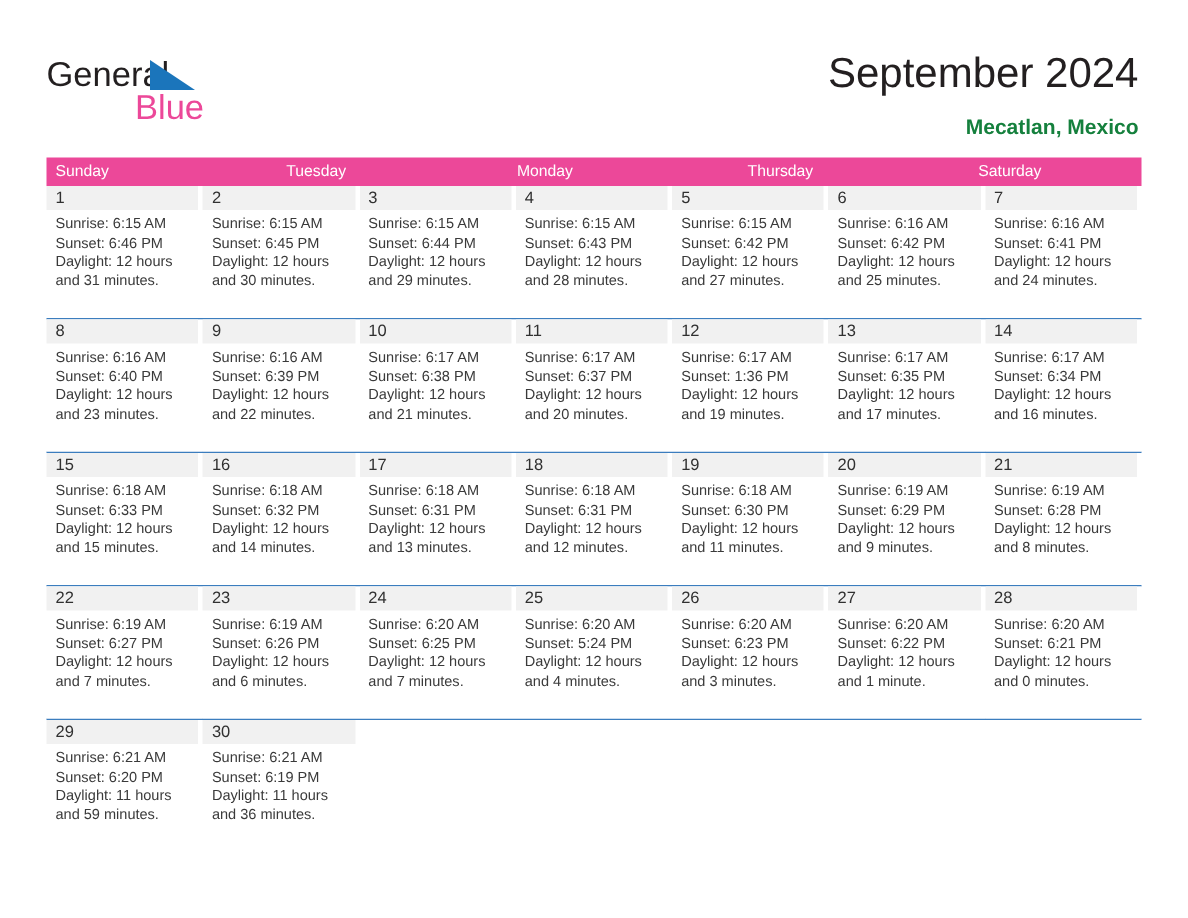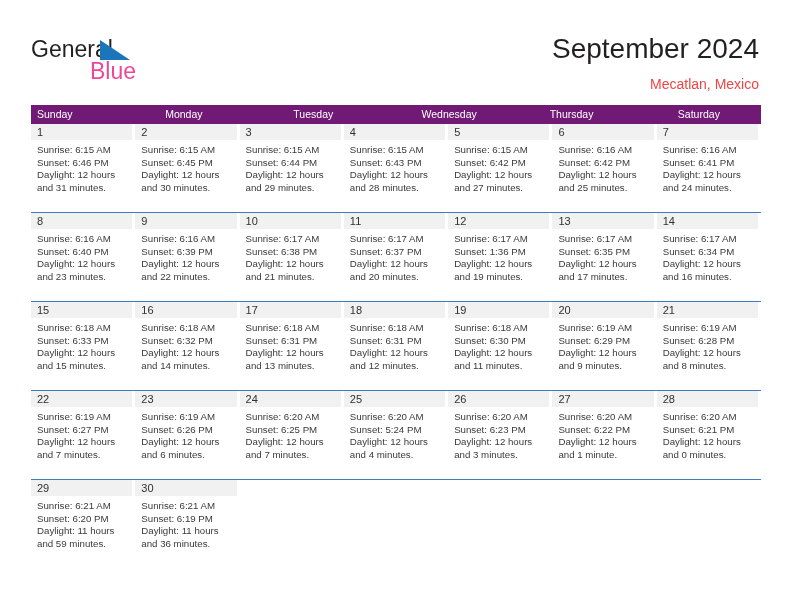--- a/index.html
+++ b/index.html
@@ -55,36 +55,37 @@
     font-size: 28px;
     color: #231f20;
     text-align: left;
     font-weight: normal;
     line-height: 34px;
   }
   .subtitle {
     position: absolute;
     right: 33px; top: 76px;
     font-size: 14px;
-    color: #ef4444;
+    color: #15803d;
     text-align: right;
     line-height: 16px;
+    font-weight: bold;
   }
 
   
   .cal {
     position: absolute;
     left: 31px; top: 105px;
     width: 730px;
   }
   .dow-row {
     display: flex;
     width: 730px;
     height: 19px;
-    background: #701a75;
+    background: #ec4899;
     gap: 39px;
   }
   .dow {
     flex: 1 1 0;
     color: #ffffff;
     font-size: 10.5px;
     line-height: 19px;
     padding-left: 6px;
     white-space: nowrap;
     overflow: hidden;
@@ -147,23 +148,22 @@
       <span class="logo-blue">Blue</span>
     </div>
 
     <div class="title">September 2024</div>
     <div class="subtitle">Mecatlan, Mexico</div>
   </div>
 
   <div class="cal">
     <div class="dow-row">
       <div class="dow">Sunday</div>
+      <div class="dow">Tuesday</div>
       <div class="dow">Monday</div>
-      <div class="dow">Tuesday</div>
-      <div class="dow">Wednesday</div>
       <div class="dow">Thursday</div>
       <div class="dow">Saturday</div>
     </div>
 
     <div id="weeks-container">
         <div class="week">
           <div class="week-cells">
             <div class="cell">
               <div class="cell-inner">
                 <div class="daynum">1</div>

